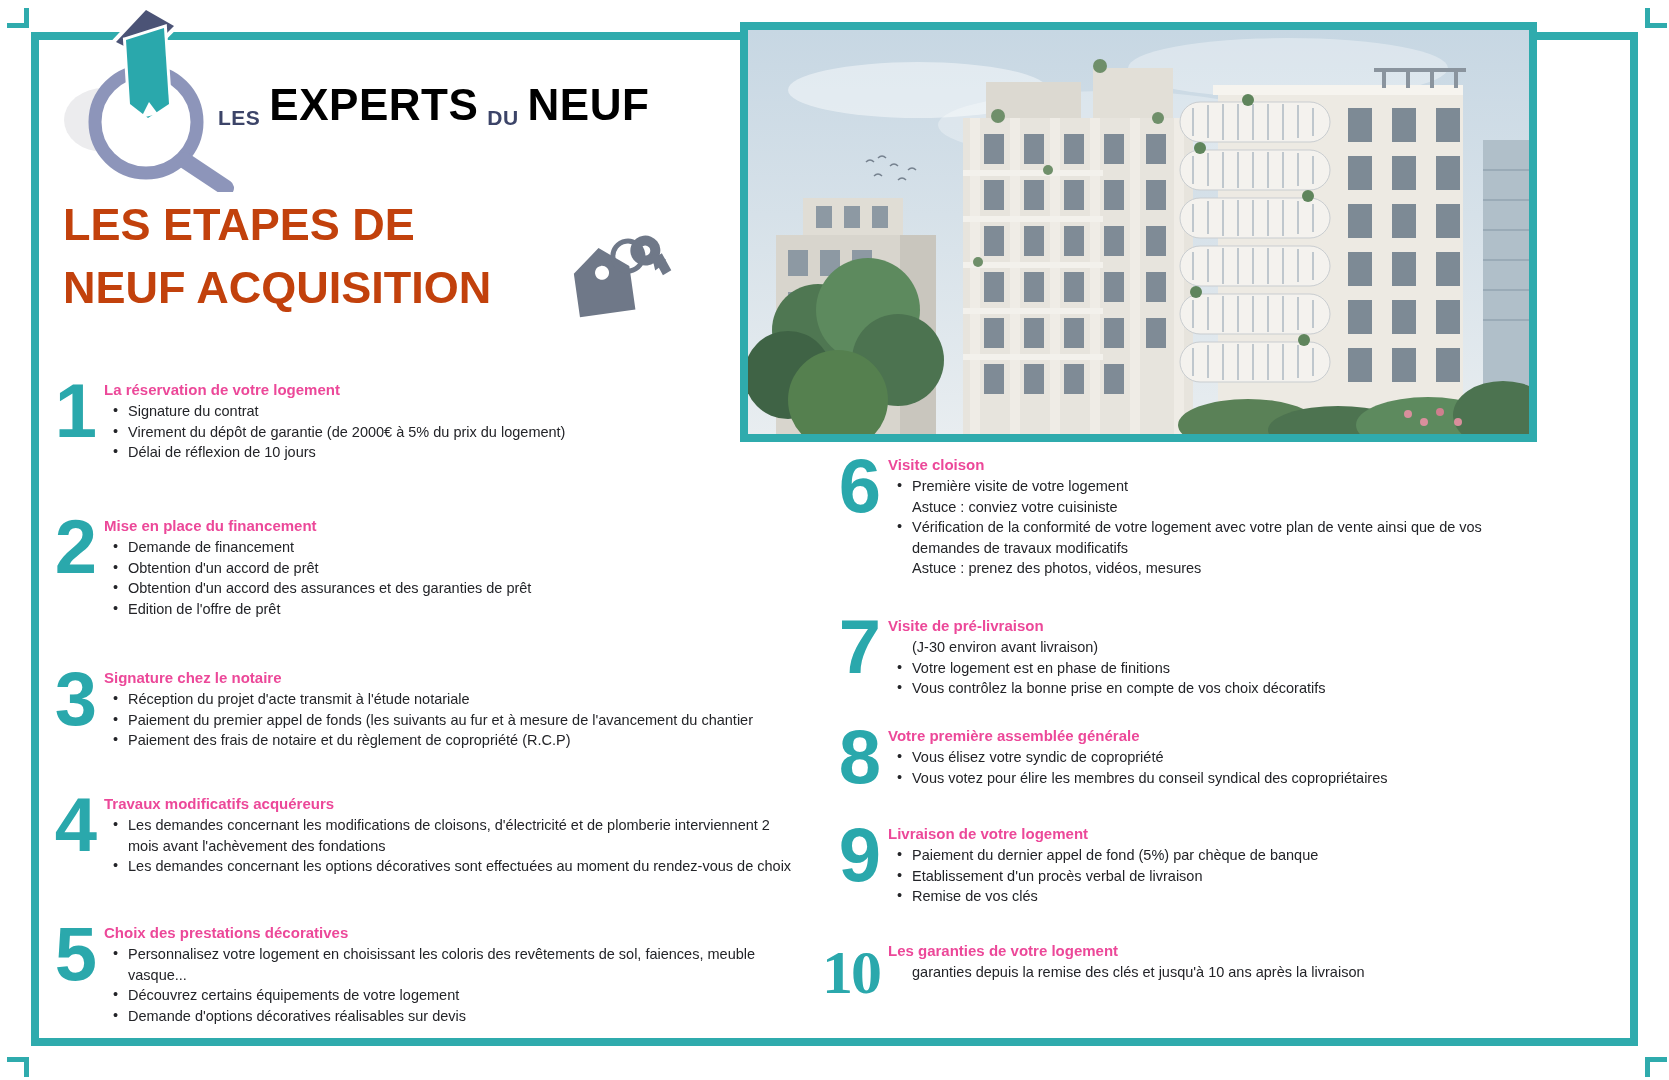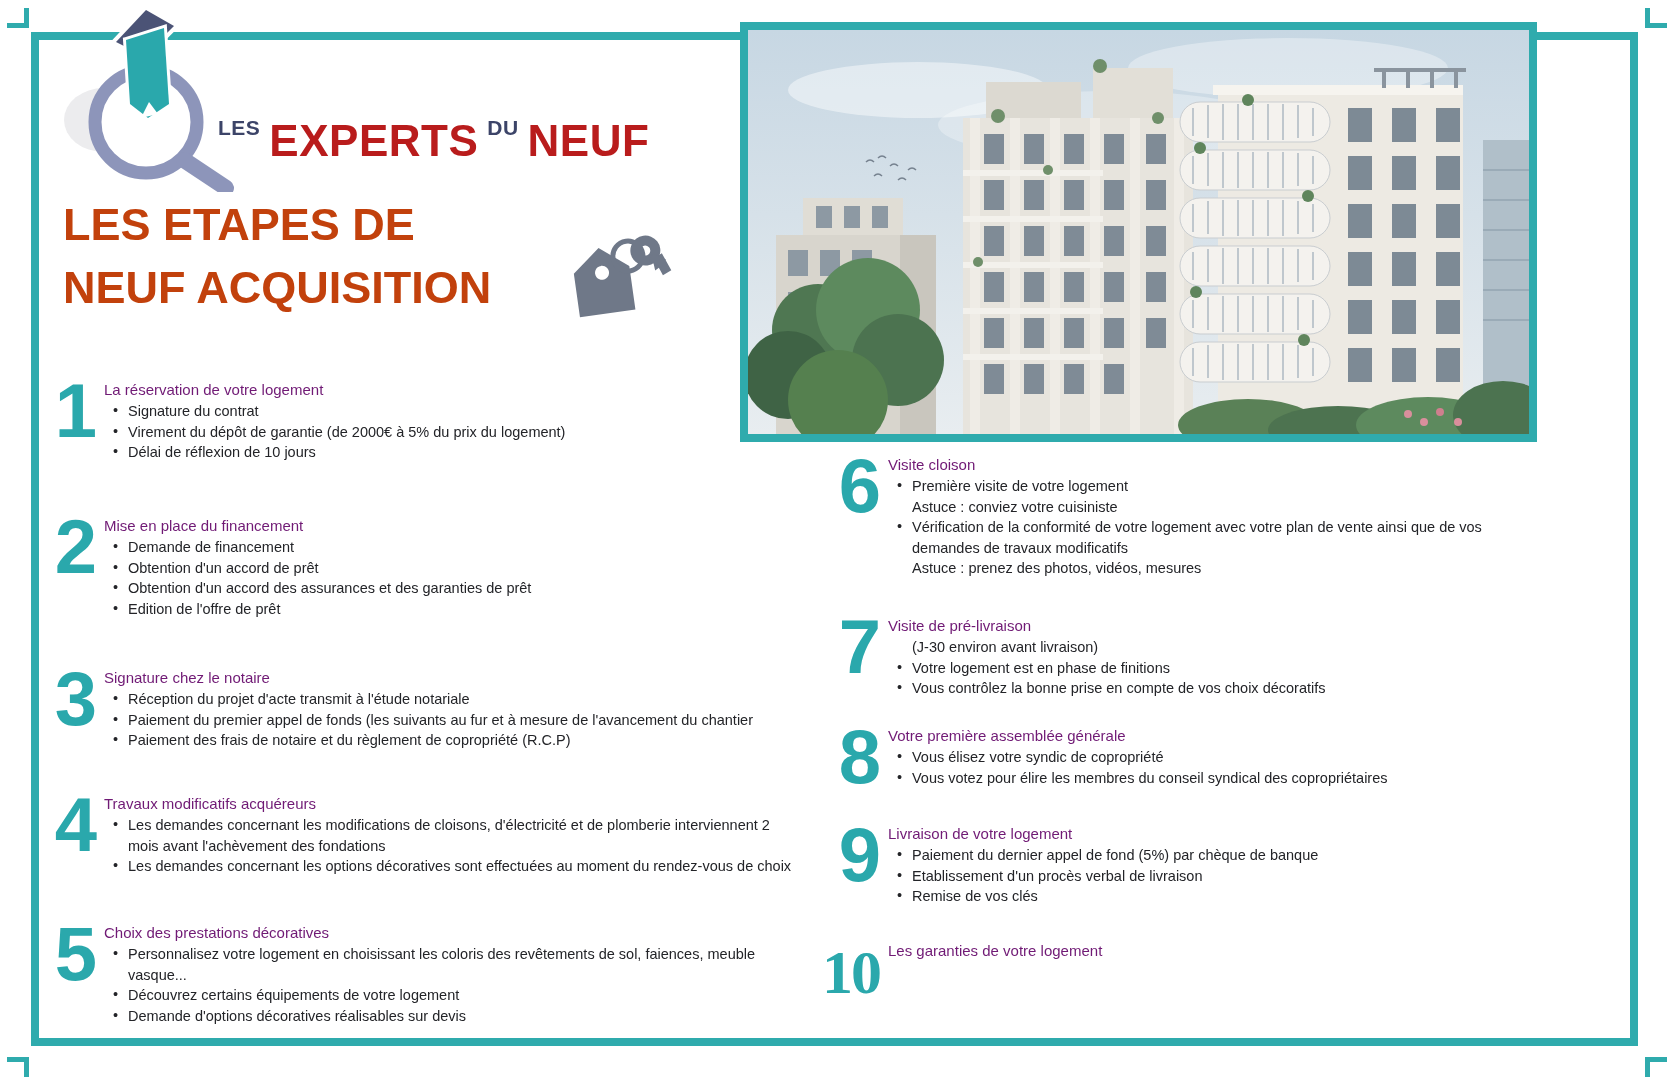--- a/index.html
+++ b/index.html
@@ -10,40 +10,40 @@
   .frame{position:absolute;left:31px;top:32px;width:1607px;height:1014px;
          border:8px solid #2fabad;box-sizing:border-box;z-index:1;}
   .corner{position:absolute;width:17px;height:15px;z-index:2;}
   .corner.tl{left:7px;top:8px;border-right:5px solid #2fabad;border-bottom:5px solid #2fabad;}
   .corner.tr{left:1645px;top:8px;border-left:5px solid #2fabad;border-bottom:5px solid #2fabad;}
   .corner.bl{left:7px;top:1057px;border-right:5px solid #2fabad;border-top:5px solid #2fabad;}
   .corner.br{left:1645px;top:1057px;border-left:5px solid #2fabad;border-top:5px solid #2fabad;}
 
   
   .logo-art{position:absolute;left:46px;top:2px;z-index:6;}
-  .logo-text{position:absolute;left:218px;top:80px;display:flex;align-items:flex-start;gap:9px;z-index:6;white-space:nowrap;margin-top:36px;}
+  .logo-text{position:absolute;left:218px;top:80px;display:flex;align-items:flex-end;gap:9px;z-index:6;white-space:nowrap;}
   .lt-small{font-size:21px;font-weight:bold;color:#3c4468;letter-spacing:.5px;}
-  .lt-big{font-size:44px;font-weight:bold;color:#b91c1c;letter-spacing:.5px;}
+  .lt-big{font-size:44px;font-weight:bold;color:#000000;letter-spacing:.5px;}
 
   
   .title{position:absolute;left:63px;top:193px;z-index:6;color:#c2410c;
          font-weight:bold;font-size:45px;line-height:63px;white-space:nowrap;}
   .keys-art{position:absolute;left:558px;top:220px;z-index:6;}
 
   
   .photo{position:absolute;left:740px;top:22px;width:797px;height:420px;
          border:8px solid #2fabad;box-sizing:border-box;z-index:5;background:#cfdde8;overflow:hidden;}
 
   
   .col{position:absolute;top:0;left:0;width:100%;height:100%;z-index:4;}
   .step{position:absolute;display:flex;align-items:flex-start;}
   .num{flex:none;width:56px;text-align:right;color:#2aa8ac;font-weight:bold;
        font-size:76px;line-height:62px;letter-spacing:-1px;}
   .content{margin-left:8px;}
-  .heading{font-size:15px;font-weight:normal;color:#701a75;line-height:20px;margin-bottom:2px;}
+  .heading{font-size:15px;font-weight:bold;color:#ec4899;line-height:20px;margin-bottom:2px;}
   .item{position:relative;font-size:14.5px;color:#232428;line-height:19.5px;margin-bottom:1px;}
   .item.bullet{padding-left:24px;}
   .item.bullet::before{content:"\2022";position:absolute;left:9px;top:-1px;}
   .item.cont{padding-left:24px;}
 
   .col-left .step{left:40px;}
   .col-left .content{width:714px;}
   .col-left .step:nth-of-type(1){top:380px;}
   .col-left .step:nth-of-type(2){top:516px;}
   .col-left .step:nth-of-type(3){top:668px;}
@@ -441,18 +441,19 @@
             <div class="item bullet">Remise de vos clés</div>
           </div>
       </div>
     </div>
 
     <div class="step">
       <div class="num">10</div>
       <div class="content">
         <div class="heading">Les garanties de votre logement</div>
         <div class="items">
+            <div class="item cont">garanties depuis la remise des clés et jusqu'à 10 ans après la livraison</div>
           </div>
       </div>
     </div>
   </div>
 
 </div>
 
 </body></html>

